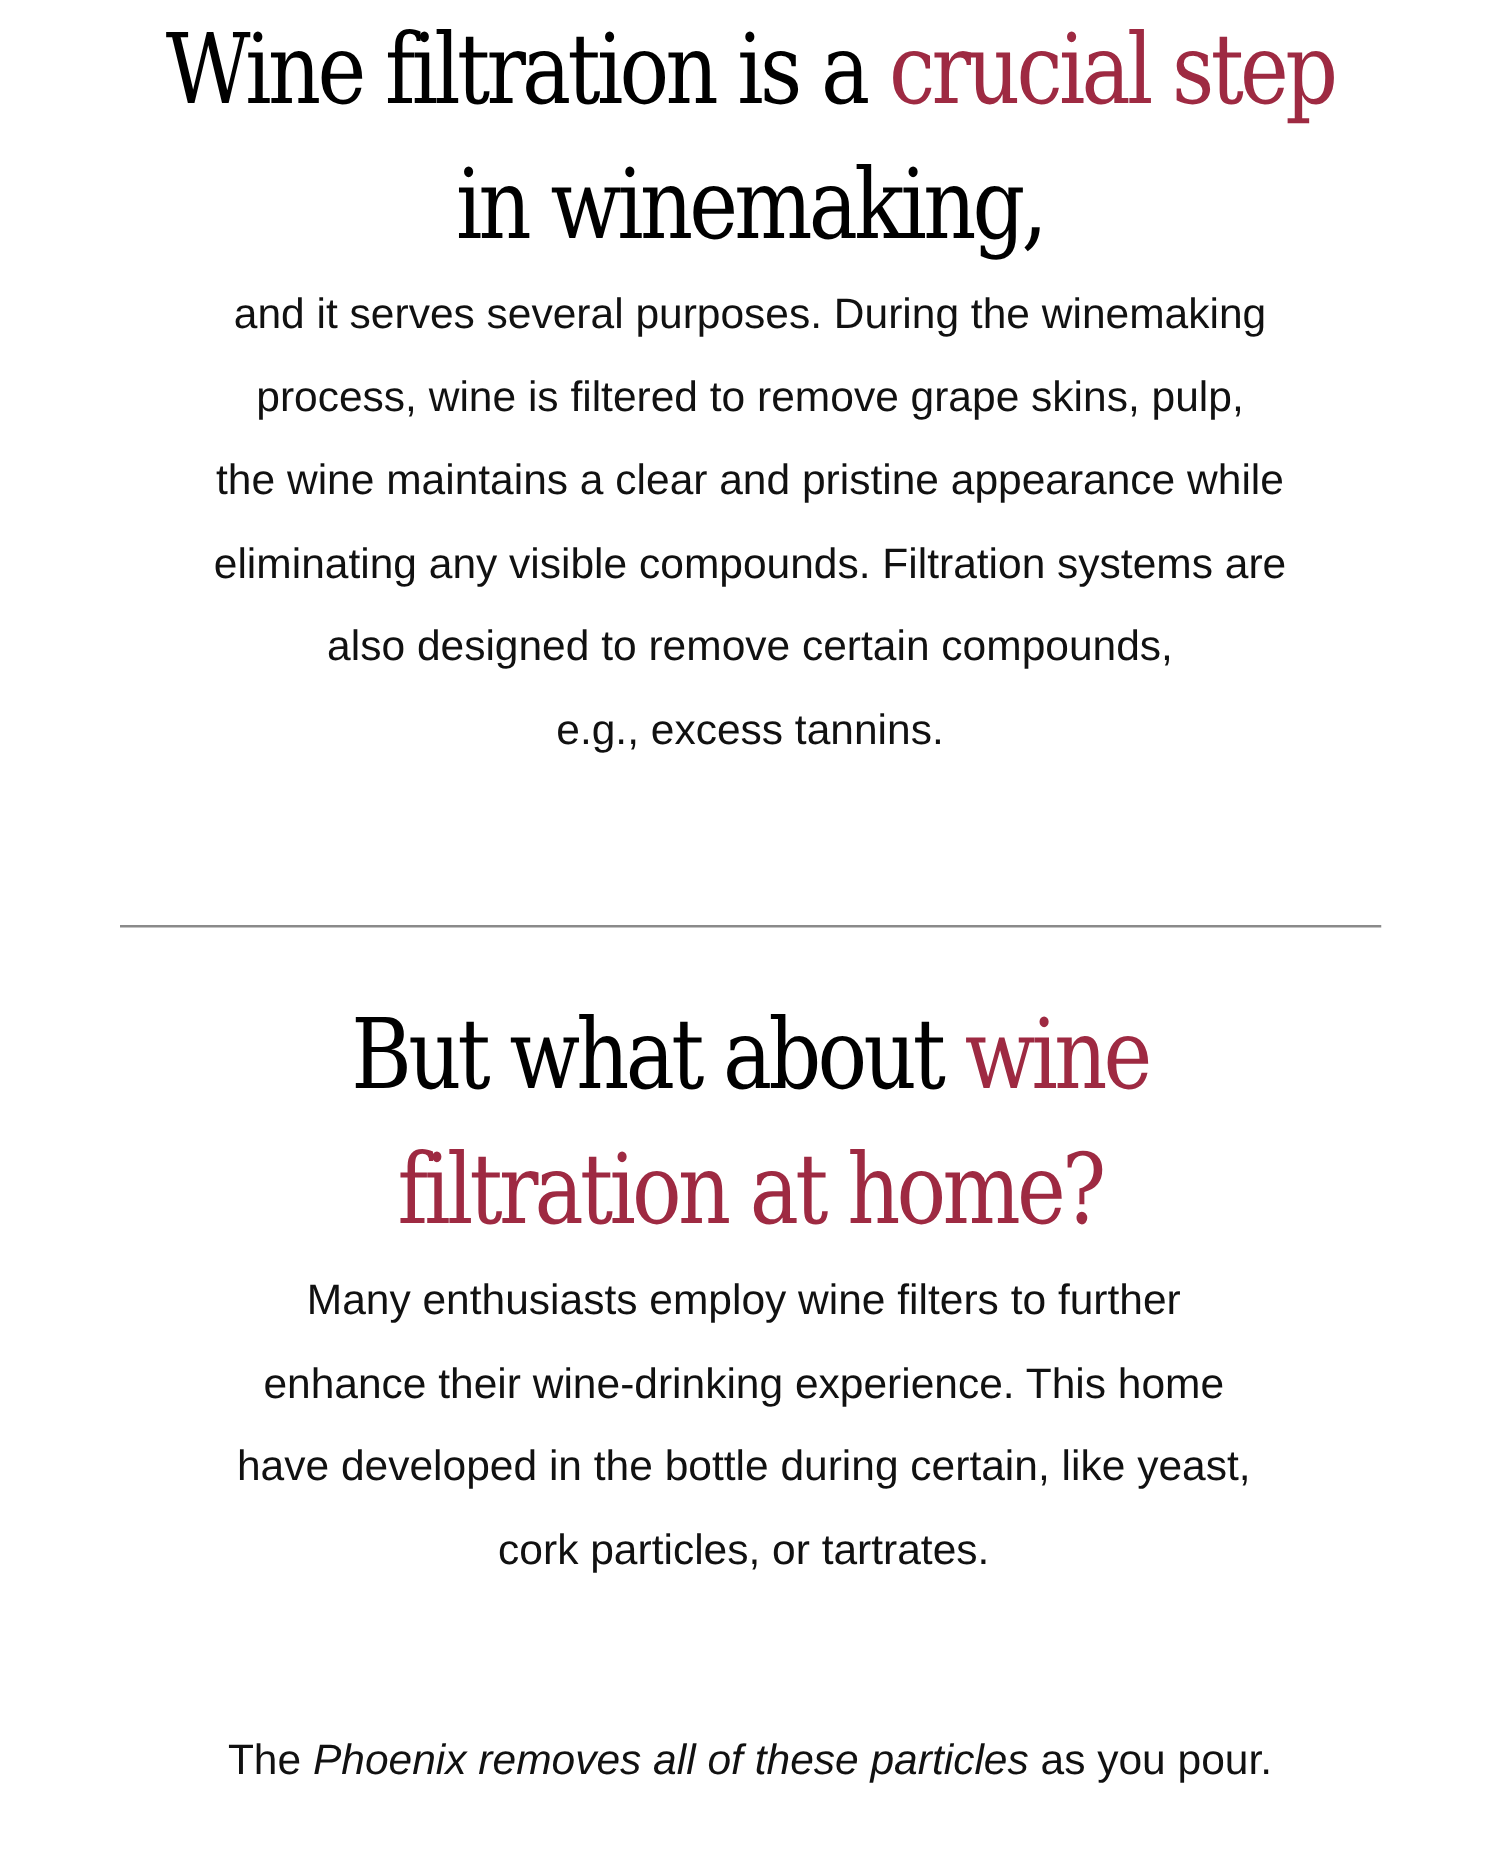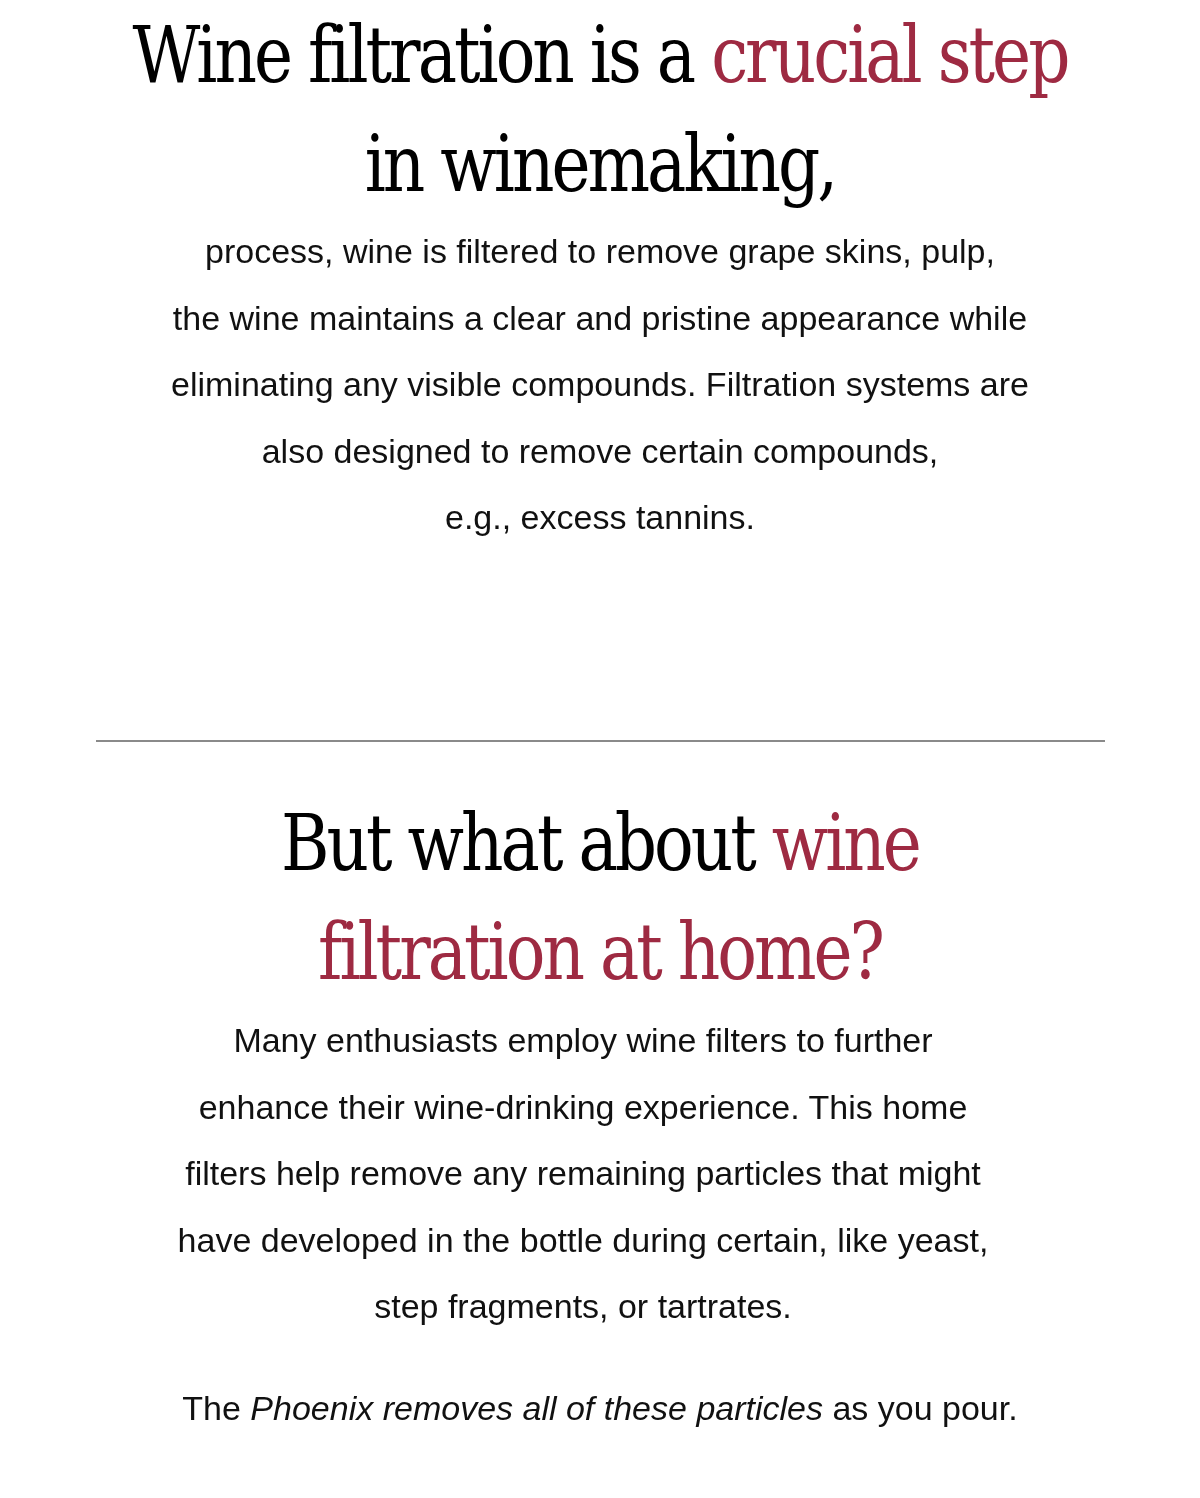--- a/index.html
+++ b/index.html
@@ -43,50 +43,50 @@
     #p1 { top: 218px; left: 60px; width: 1080px; }
     .divider {
       position: absolute;
       left: 96px;
       width: 1009px;
       top: 740px;
       height: 2px;
       background: #8a8a8a;
     }
     #h2 { top: 790px; }
-    #p2 { top: 1007px; left: 43px; width: 1080px; }
+    #p2 { top: 1007px; left: 55px; width: 1080px; }
     #p3 { top: 1375px; left: 60px; width: 1080px; }
     em { font-style: italic; }
   </style>
 </head>
 <body>
 
 <h1 class="heading" id="h1">
   <span><span>Wine filtration is a </span><span class="accent">crucial step</span></span><br>
   <span>in winemaking,</span>
 </h1>
 
 <p class="body-text" id="p1">
+  <span class="line">and it serves several purposes. During the winemaking</span>
   <span class="line">process, wine is filtered to remove grape skins, pulp,</span>
   <span class="line">the wine maintains a clear and pristine appearance while</span>
   <span class="line">eliminating any visible compounds. Filtration systems are</span>
   <span class="line">also designed to remove certain compounds,</span>
   <span class="line">e.g., excess tannins.</span>
 </p>
 
 <div class="divider"></div>
 
 <h2 class="heading" id="h2">
   <span><span>But what about </span><span class="accent">wine</span></span><br>
   <span class="accent">filtration at home?</span>
 </h2>
 
 <p class="body-text" id="p2">
   <span class="line">Many enthusiasts employ wine filters to further</span>
   <span class="line">enhance their wine-drinking experience. This home</span>
-  <span class="line">filters help remove any remaining particles that might</span>
   <span class="line">have developed in the bottle during certain, like yeast,</span>
-  <span class="line">step fragments, or tartrates.</span>
+  <span class="line">cork particles, or tartrates.</span>
 </p>
 
 <p class="body-text" id="p3">
   <span class="line"><span>The </span><em>Phoenix removes all of these particles</em><span> as you pour.</span></span>
 </p>
 
 </body></html>

